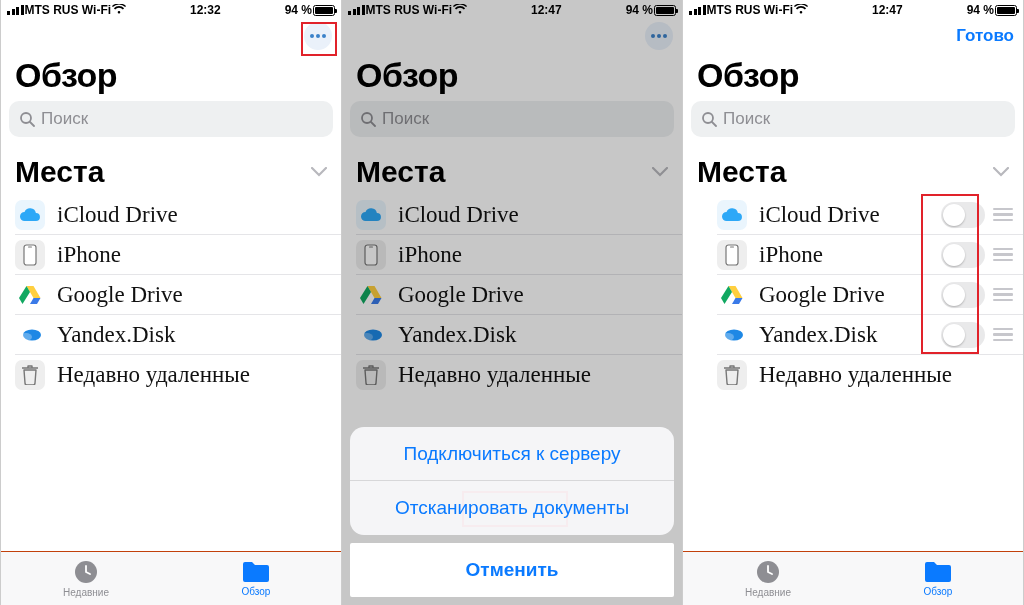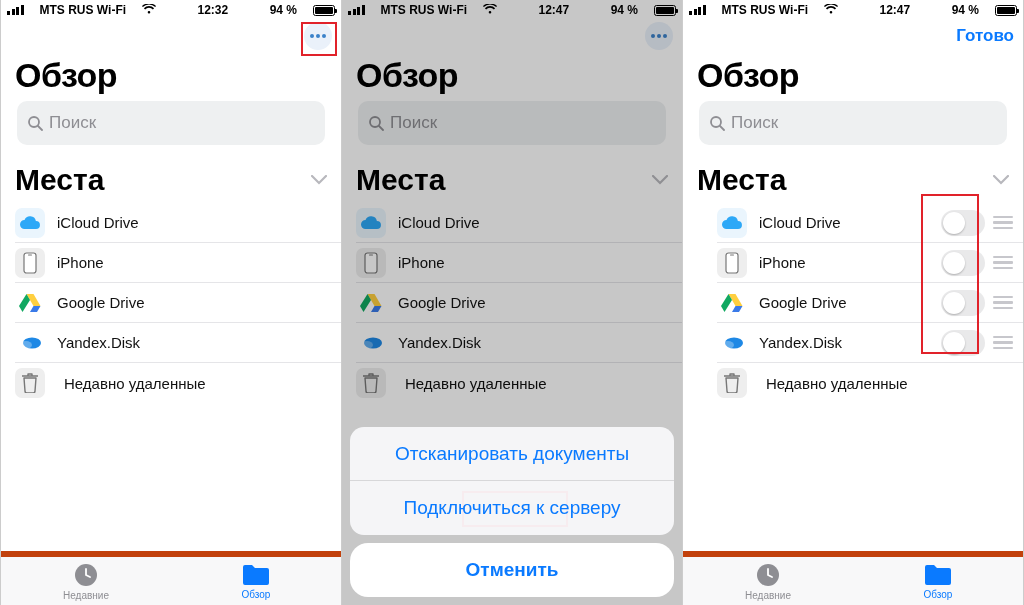--- a/index.html
+++ b/index.html
@@ -1,60 +1,60 @@
 <!DOCTYPE html>
 <html><head>
 <meta charset="utf-8">
 <style>
   * { box-sizing: border-box; margin: 0; padding: 0; }
   html, body { width: 1024px; height: 605px; font-family: -apple-system, "Helvetica Neue", Arial, sans-serif; background: #fff; }
   .outer { width: 1024px; height: 605px; display: flex; border-left:1px solid #ccc; }
   .phone { width: 341px; height: 605px; position: relative; border-right:1px solid #ccc; background:#fff; overflow:hidden; }
   .phone.dim::before { content:""; position:absolute; inset:0; background:rgba(0,0,0,0.22); z-index:5; }
   .status { height:20px; display:flex; align-items:center; justify-content:space-between; padding:0 6px; font-size:12px; font-weight:600; position:relative; z-index:2; }
-  .status .left, .status .right { display:flex; align-items:center; gap:16px;}
+  .status .left, .status .right { display:flex; align-items:center; gap:1px;}
   .bars { display:flex; align-items:flex-end; gap:1.5px; }
   .bars span { width:3px; background:#000; display:block; }
   .bars span:nth-child(1){height:4px;} .bars span:nth-child(2){height:6px;} .bars span:nth-child(3){height:8px;} .bars span:nth-child(4){height:10px;}
   .battery { width:22px; height:11px; border:1.3px solid #000; border-radius:2.5px; position:relative; }
   .battery::after{content:"";position:absolute;right:-3px;top:3px;width:2px;height:4px;background:#000;border-radius:0 1px 1px 0;}
   .battery .fill{position:absolute;left:1px;top:1px;bottom:1px;width:90%;background:#000;border-radius:1px;}
   .navbar { height:32px; display:flex; align-items:center; justify-content:flex-end; padding:0 9px; position:relative; z-index:2;}
   .more-btn { width:28px; height:28px; border-radius:14px; background:#eaf1fa; display:flex; align-items:center; justify-content:center; }
   .more-btn .d{width:4px;height:4px;border-radius:2px;background:#3b82c9;margin:0 1.2px;}
   .done { color:#0a7aff; font-size:17px; font-weight:600; }
   .title { font-size:34px; font-weight:800; padding:4px 14px 6px; letter-spacing:-0.5px; position:relative; z-index:2;}
-  .search { margin:0 16px; height:44px; background:#eef0f1; border-radius:10px; display:flex; align-items:center; padding:0 10px; color:#8e8e93; font-size:17px; position:relative; z-index:2;}
+  .search { margin:0 8px; height:36px; background:#eef0f1; border-radius:10px; display:flex; align-items:center; padding:0 10px; color:#8e8e93; font-size:17px; position:relative; z-index:2;}
   .search svg{margin-right:6px; flex:0 0 auto;}
   .section-head { display:flex; align-items:center; justify-content:space-between; padding:18px 14px 6px; position:relative; z-index:2;}
   .section-head .lbl{ font-size:30px; font-weight:700; }
   .chev { color:#b8b8bd; }
   .list{ position:relative; z-index:2; padding-left:14px;}
   .row { display:flex; align-items:center; height:40px; border-bottom:1px solid #e5e5e8; padding-right:10px;}
-  .row:last-child{border-bottom:none;gap:7px;}
+  .row:last-child{border-bottom:none;}
   .row .ic{ width:30px; height:30px; border-radius:7px; display:flex; align-items:center; justify-content:center; margin-right:12px; flex:0 0 auto;}
-  .row .name{ font-size:15px; flex:1; color:#111;}
+  .row .name{ font-size:23px; flex:1; color:#111;font-family:Liberation Serif, serif;}
   .ic.cloud{ background:#eaf5fd; }
   .ic.phone-ic{ background:#eee; }
   .ic.gd{ background:#fff; }
   .ic.yd{ background:#fff; }
   .ic.trash{ background:#eee; }
   .toggle{ width:44px; height:26px; border-radius:13px; background:#e9e9ea; position:relative; margin-right:8px;}
   .toggle .knob{ position:absolute; left:2px; top:2px; width:22px; height:22px; border-radius:11px; background:#fff; box-shadow:0 1px 2px rgba(0,0,0,0.25);}
   .drag{ display:flex; flex-direction:column; gap:3px; }
   .drag span{ width:20px; height:2.5px; background:#c7c7cc; border-radius:1px; display:block;}
-  .tabbar{ position:absolute; left:0; right:0; bottom:0; height:54px; border-top:6px solid #c2410c; background:#f8f8f9; display:flex; z-index:2;}
+  .tabbar{ position:absolute; left:0; right:0; bottom:0; height:54px; border-top:1px solid #c2410c; background:#f8f8f9; display:flex; z-index:2;}
   .tab{ flex:1; display:flex; flex-direction:column; align-items:center; justify-content:center; gap:2px; font-size:10px; color:#8e8e93;}
   .tab.active{ color:#0a7aff;}
   .highlight-box{ position:absolute; border:2.5px solid #e1222a; z-index:20; pointer-events:none;}
   .actionsheet{ position:absolute; left:8px; right:8px; bottom:8px; z-index:30;}
   .as-group{ background:rgba(248,248,250,0.95); border-radius:14px; overflow:hidden; margin-bottom:8px;}
   .as-item{ height:54px; display:flex; align-items:center; justify-content:center; color:#0a7aff; font-size:19px; border-bottom:0.5px solid rgba(0,0,0,0.12);}
   .as-item:last-child{border-bottom:none;}
-  .as-cancel{ background:#fff; border-radius:18px; height:54px; display:flex; align-items:center; justify-content:center; color:#0a7aff; font-size:19px; font-weight:600;}
+  .as-cancel{ background:#fff; border-radius:2px; height:54px; display:flex; align-items:center; justify-content:center; color:#0a7aff; font-size:19px; font-weight:600;}
   .row .ic svg{display:block;}
 </style>
 </head>
 <body>
 
 <div class="outer">
 
 <div class="phone">
   <div class="status">
     <div class="left">
@@ -247,22 +247,22 @@
             <svg width="18" height="20" viewBox="0 0 18 20">
               <path d="M3 5h12l-1 13a2 2 0 01-2 2H6a2 2 0 01-2-2zM1 3h16M7 1h4v2H7z" stroke="#777" stroke-width="1.4" fill="none" stroke-linejoin="round"></path>
             </svg>
           </div>
       <span class="name">Недавно удаленные</span>
     </div>
   </div>
 
   <div class="actionsheet">
     <div class="as-group">
+      <div class="as-item">Подключиться к серверу</div>
       <div class="as-item">Отсканировать документы</div>
-      <div class="as-item">Подключиться к серверу</div>
     </div>
     <div class="as-cancel">Отменить</div>
   </div>
   <div class="highlight-box" style="bottom:78px;left:120px;width:106px;height:36px;"></div>
 </div>
 
 <div class="phone">
   <div class="status">
     <div class="left">
       <div class="bars">

